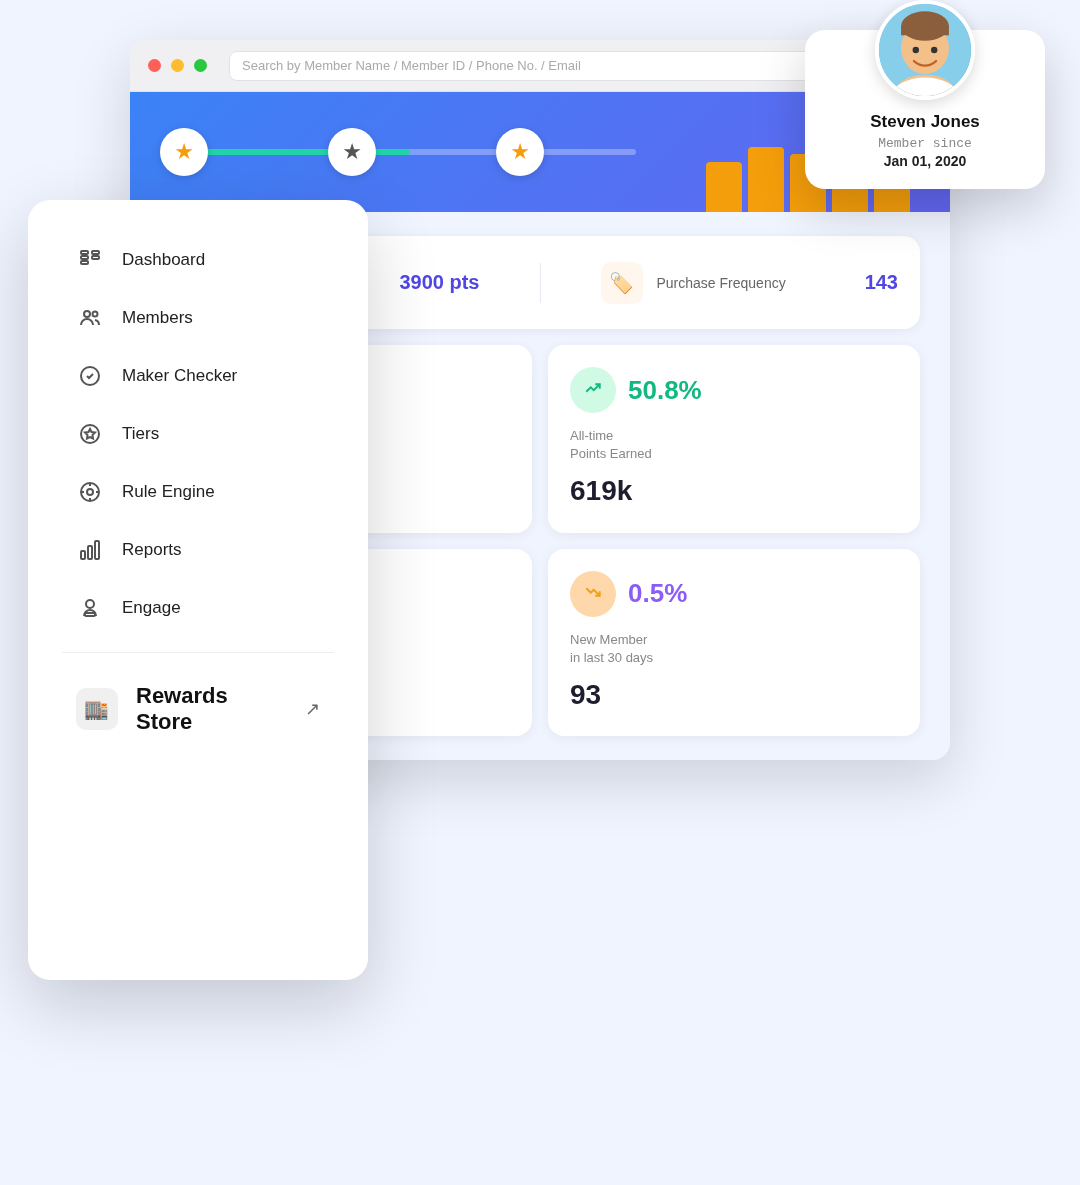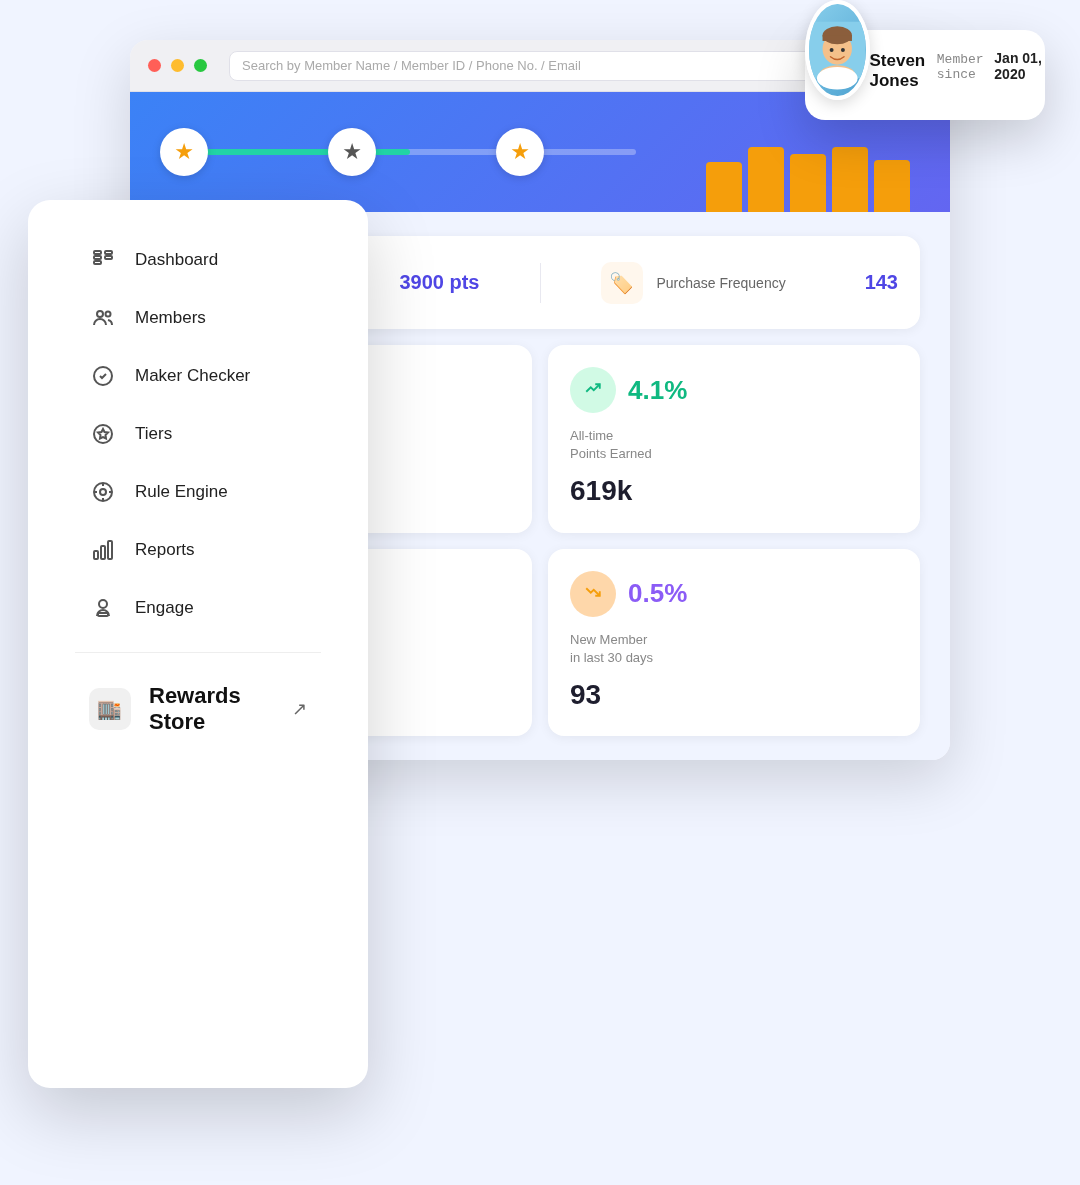--- a/index.html
+++ b/index.html
@@ -256,25 +256,25 @@
       color: #1e1e2e;
       margin-top: 2px;
     }
 
     
     .sidebar-card {
       position: absolute;
       top: 200px;
       left: 28px;
       width: 340px;
-      height: 888px;
+      height: 780px;
       background: white;
       border-radius: 22px;
       box-shadow: 0 25px 70px rgba(0,0,0,0.18);
-      padding: 30px 17px;
+      padding: 30px 4px;
       display: flex;
       flex-direction: column;
     }
 
     .nav-item {
       display: flex;
       align-items: center;
       gap: 18px;
       padding: 14px 32px;
       cursor: pointer;
@@ -343,21 +343,21 @@
     .profile-card {
       position: absolute;
       top: 30px;
       right: 35px;
       width: 240px;
       background: white;
       border-radius: 20px;
       box-shadow: 0 20px 50px rgba(0,0,0,0.18);
       padding: 0 0 20px 0;
       display: flex;
-      flex-direction: row;
+      flex-direction: column;
       align-items: center;
     }
 
     .profile-avatar {
       width: 100px;
       height: 100px;
       border-radius: 50%;
       background: linear-gradient(135deg, #87ceeb, #4fa3d1);
       margin-top: -30px;
       display: flex;
@@ -468,21 +468,21 @@
       <div class="stat-value">203k</div>
     </div>
         <div class="stat-card">
       <div class="stat-header">
         <div class="stat-badge green">
           <span><svg width="18" height="18" viewBox="0 0 24 24" fill="none" stroke="#10b981" stroke-width="2.5">
                   <polyline points="3,17 9,11 13,15 21,7"></polyline>
                   <polyline points="15,7 21,7 21,13"></polyline>
                 </svg></span>
         </div>
-        <span class="stat-percent green-text">4.1%</span>
+        <span class="stat-percent green-text">50.8%</span>
       </div>
       <div class="stat-label">All-time<br>Points Earned</div>
       <div class="stat-value">619k</div>
     </div>
         <div class="stat-card">
       <div class="stat-header">
         <div class="stat-badge green">
           <span><svg width="18" height="18" viewBox="0 0 24 24" fill="none" stroke="#10b981" stroke-width="2.5">
                   <polyline points="3,17 9,11 13,15 21,7"></polyline>
                   <polyline points="15,7 21,7 21,13"></polyline>

